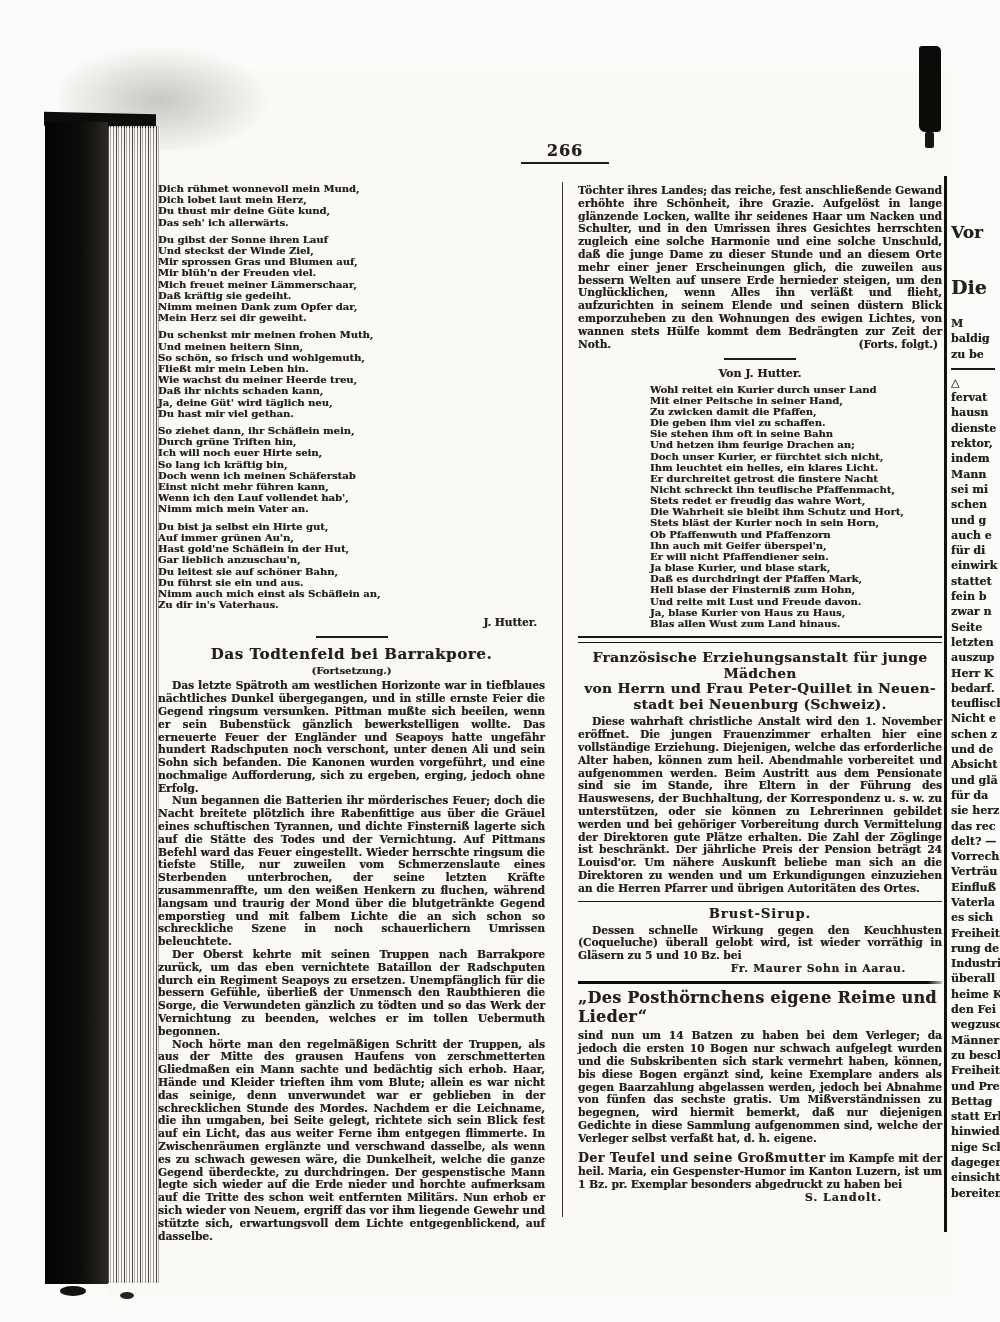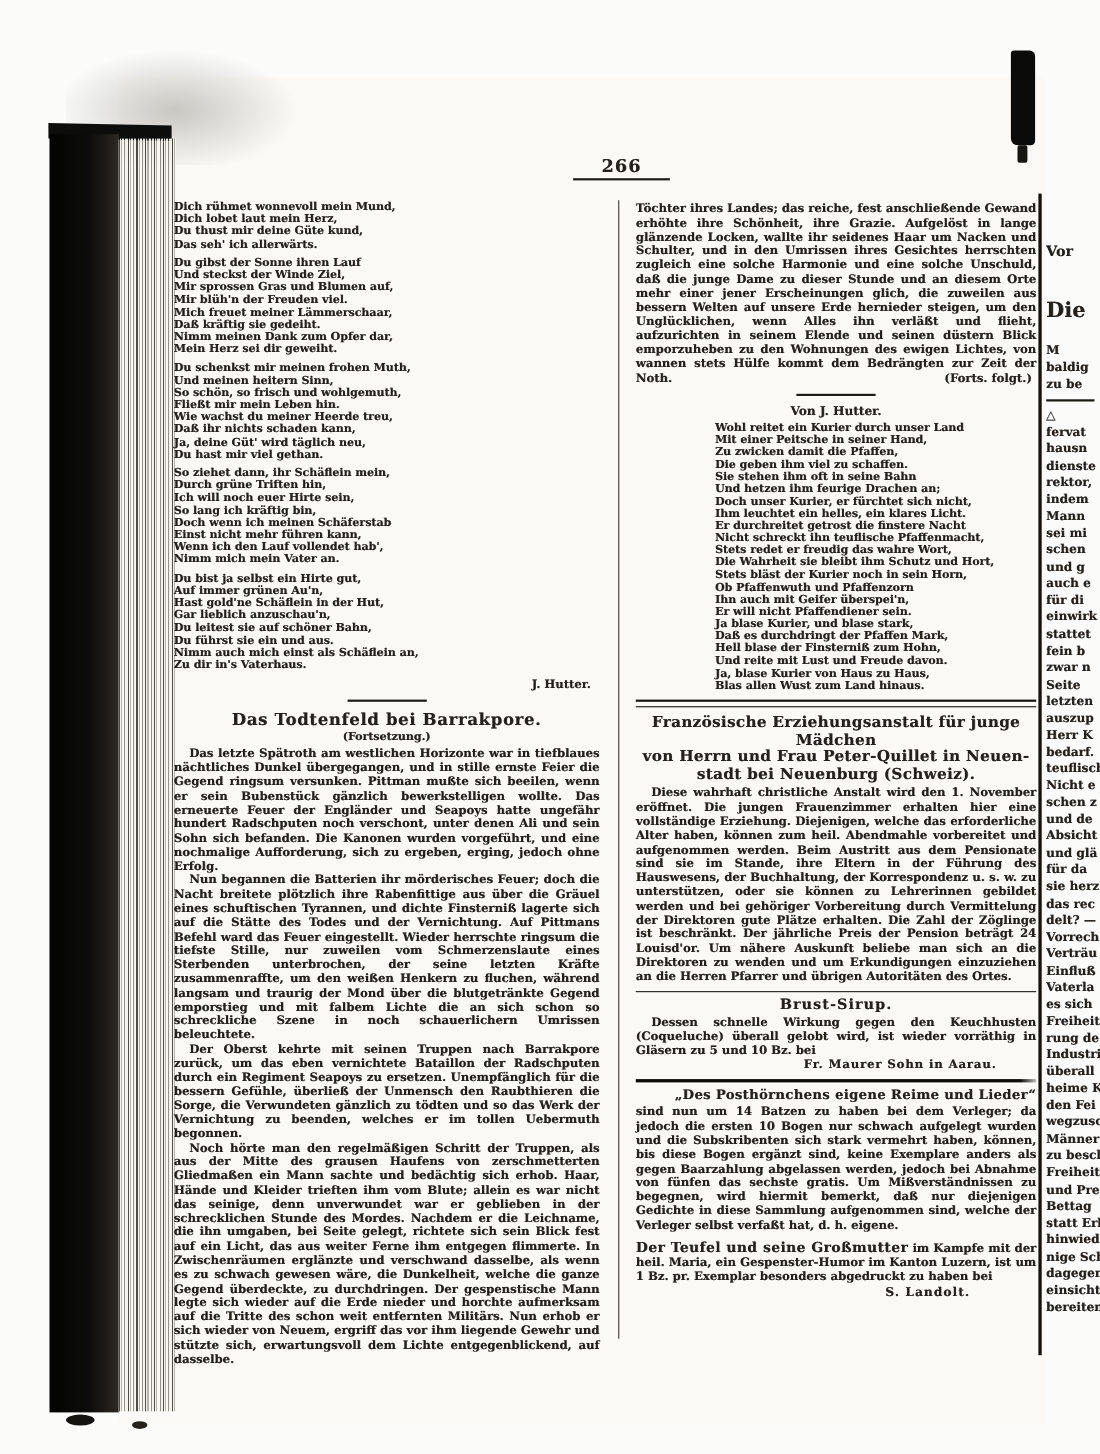--- a/index.html
+++ b/index.html
@@ -74,27 +74,27 @@
 
   .double-rule{margin-top:7px;height:4px;border-top:2.6px solid #16140f;border-bottom:1.2px solid #16140f;}
   .single-rule{margin:6px 0 4px;border-top:1.6px solid #1d1b16;}
   .thick-rule{margin:6px 0 4px;height:3.4px;background:linear-gradient(90deg,#0c0b08 0 96%,rgba(12,11,8,.25));}
 
   .notice{margin-top:6px;}
   .school-head{text-align:center;margin:7px 0 3px;}
   .school-head-line{font-size:13.8px;line-height:15.6px;letter-spacing:.3px;}
   .sirup-title{text-align:center;font-size:13px;margin:2px 0 3px;letter-spacing:1px;}
   .sirup-signature{text-align:right;padding-right:36px;font-size:10.6px;letter-spacing:.8px;line-height:13px;}
-  .posthorn-title{font-size:12px;margin:3px 0 3px;text-align:right;letter-spacing:.3px;}
+  .posthorn-title{font-size:16px;margin:3px 0 3px;text-align:left;letter-spacing:.3px;}
   .teufel{margin-top:8px;}
   .teufel-lead{font-size:12.6px;letter-spacing:.4px;}
   .ad-signature{text-align:right;padding-right:60px;font-size:11px;letter-spacing:1px;line-height:14px;}
 
   .next-strip{position:absolute;left:951px;top:222px;width:49px;overflow:hidden;}
-  .frag-vor{font-size:13px;margin-bottom:34px;}
+  .frag-vor{font-size:17px;margin-bottom:34px;}
   .frag-die{font-size:19px;margin-bottom:18px;}
   .frag-line{font-size:11px;line-height:15.3px;white-space:nowrap;}
   .strip-rule{width:44px;border-top:2px solid #1b1914;margin:6px 0 5px;}
 </style>
 </head>
 <body>
 
 <div class="scan-page"></div>
 <div class="smudge"></div>
 <div class="spine-top"></div>

